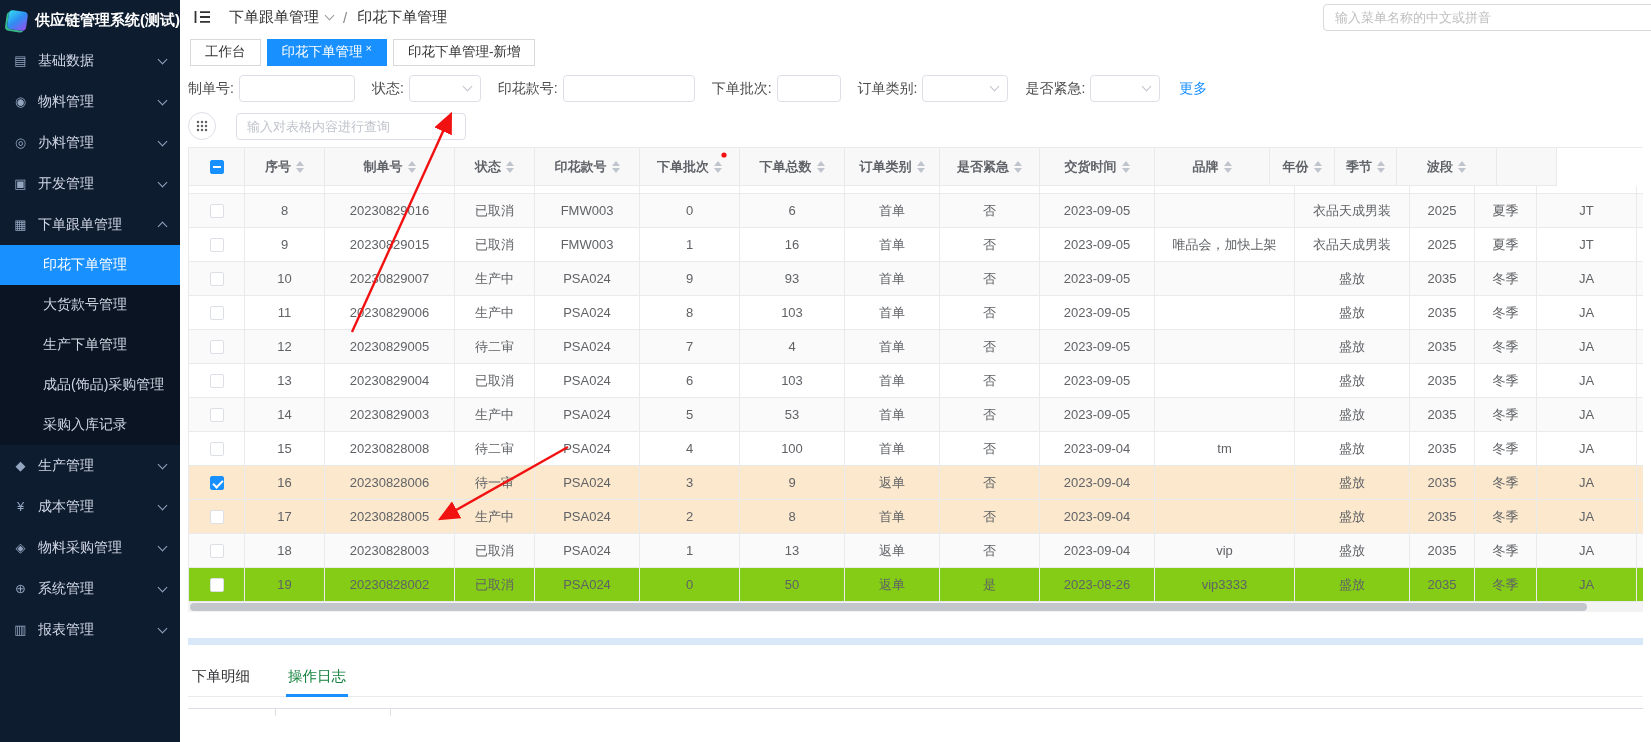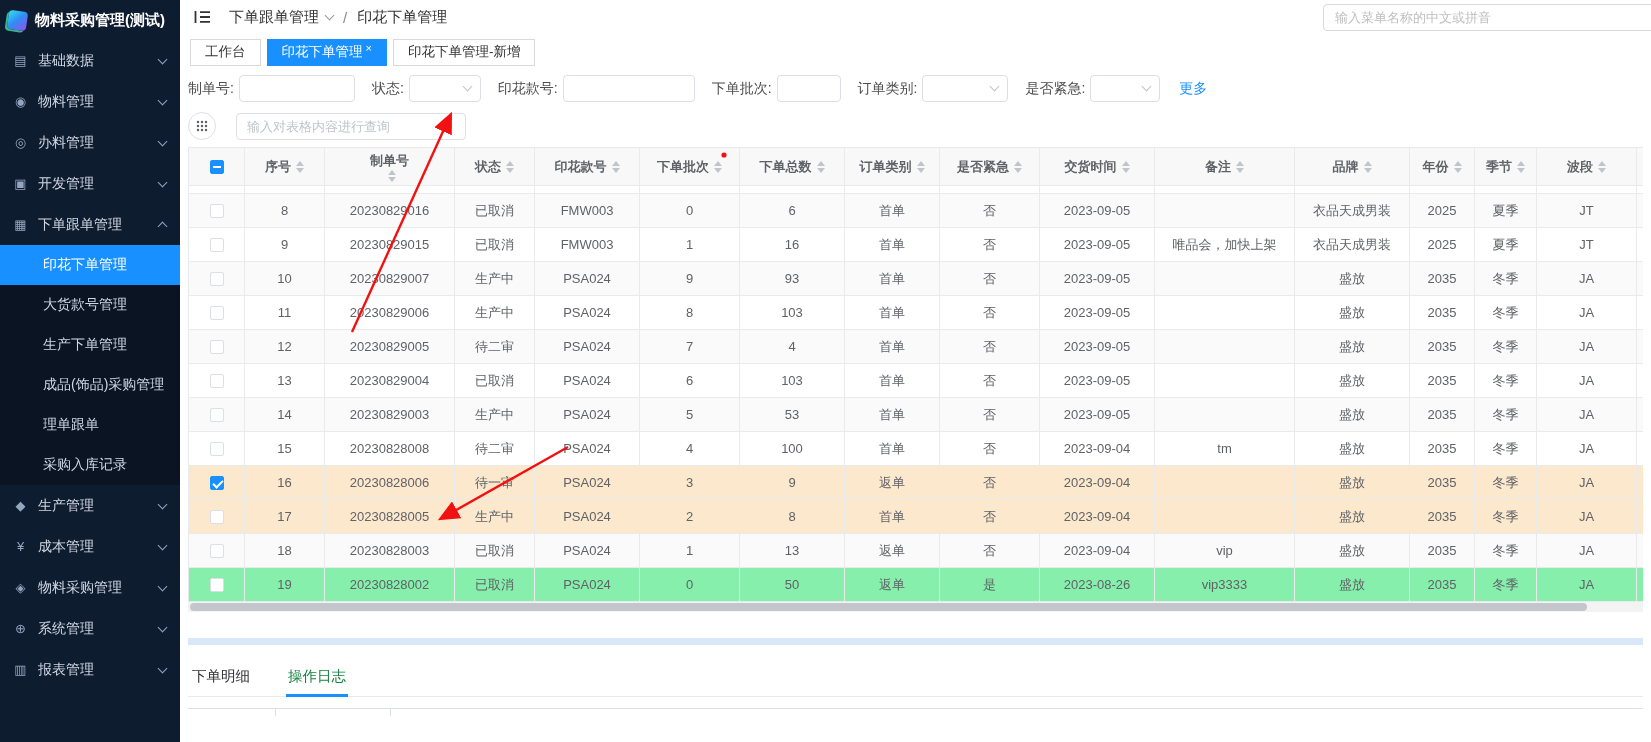--- a/index.html
+++ b/index.html
@@ -62,21 +62,21 @@
 
 .vtable{margin-top:7px;width:1455px;overflow:hidden;border-top:1px solid #e8eaec;border-left:1px solid #e8eaec;font-size:13px;color:#606266}
 .tr{display:flex;width:1508px}
 .td{border-right:1px solid #e8eaec;border-bottom:1px solid #e8eaec;display:flex;align-items:center;
   justify-content:center;height:34px;overflow:hidden;white-space:nowrap;flex-shrink:0}
 .thead .td{height:38px;background:#f8f8f9;color:#5f6368;font-weight:bold}
 .col-check{width:56px}
 .sliver .td{height:8px}
 .stripe .td{background:#fafafa}
 .hl-cream .td{background:#fbe8cd}
-.hl-pink .td{background:#86efac}
+.hl-pink .td{background:#84cc16}
 .sort{display:inline-flex;flex-direction:column;margin-left:5px;gap:2px;cursor:pointer}
 .car{width:0;height:0;border-left:4px solid transparent;border-right:4px solid transparent}
 .car.up{border-bottom:5px solid #c0c4cc}
 .car.dn{border-top:5px solid #c0c4cc}
 .cb{width:14px;height:14px;border:1px solid #dcdfe6;border-radius:2px;background:#fff;position:relative;cursor:pointer}
 .cb.on,.cb.ind{background:#1890ff;border-color:#1890ff}
 .cb.on::after{content:"";position:absolute;left:4px;top:1px;width:4px;height:8px;border:solid #fff;border-width:0 2px 2px 0;transform:rotate(45deg)}
 .cb.ind::after{content:"";position:absolute;left:2px;top:5px;width:8px;height:2px;background:#fff}
 
 .hscroll{width:1455px;height:10px;background:#f3f3f3;position:relative}
@@ -94,21 +94,21 @@
 
 #anno{position:absolute;left:0;top:0;width:1651px;height:742px;pointer-events:none;z-index:60}
 </style>
 </head>
 <body>
 
 <div id="app">
   <aside class="sidebar">
     <div class="logo">
       <span class="logo-icon"></span>
-      <span>物料采购管理(测试)</span>
+      <span>供应链管理系统(测试)</span>
     </div>
     <nav id="side-nav">
         <div class="s-item">
           <span class="ico">▤</span>
           <span class="lbl">基础数据</span>
           <span class="chev"></span>
         </div>
         <div class="s-item">
           <span class="ico">◉</span>
           <span class="lbl">物料管理</span>
@@ -127,21 +127,20 @@
         <div class="s-item">
           <span class="ico">▦</span>
           <span class="lbl">下单跟单管理</span>
           <span class="chev up"></span>
         </div>
         <div class="s-sub">
           <div class="s-subitem active">印花下单管理</div>
           <div class="s-subitem">大货款号管理</div>
           <div class="s-subitem">生产下单管理</div>
           <div class="s-subitem">成品(饰品)采购管理</div>
-          <div class="s-subitem">理单跟单</div>
           <div class="s-subitem">采购入库记录</div>
         </div>
         <div class="s-item">
           <span class="ico">◆</span>
           <span class="lbl">生产管理</span>
           <span class="chev"></span>
         </div>
         <div class="s-item">
           <span class="ico">¥</span>
           <span class="lbl">成本管理</span>
@@ -232,21 +231,21 @@
             <div class="td col-check">
               <span class="cb ind"></span>
             </div>
             <div class="td th" style="width: 80px;">
               <span>序号</span>
               <span class="sort">
                 <i class="car up"></i>
                 <i class="car dn"></i>
               </span>
             </div>
-            <div class="td th" style="width: 130px; flex-direction: column;">
+            <div class="td th" style="width: 130px;">
               <span>制单号</span>
               <span class="sort">
                 <i class="car up"></i>
                 <i class="car dn"></i>
               </span>
             </div>
             <div class="td th" style="width: 80px;">
               <span>状态</span>
               <span class="sort">
                 <i class="car up"></i>
@@ -283,27 +282,20 @@
             </div>
             <div class="td th" style="width: 100px;">
               <span>是否紧急</span>
               <span class="sort">
                 <i class="car up"></i>
                 <i class="car dn"></i>
               </span>
             </div>
             <div class="td th" style="width: 115px; align-items: center;">
               <span>交货时间</span>
-              <span class="sort">
-                <i class="car up"></i>
-                <i class="car dn"></i>
-              </span>
-            </div>
-            <div class="td th" style="width: 140px;">
-              <span>备注</span>
               <span class="sort">
                 <i class="car up"></i>
                 <i class="car dn"></i>
               </span>
             </div>
             <div class="td th" style="width: 115px;">
               <span>品牌</span>
               <span class="sort">
                 <i class="car up"></i>
                 <i class="car dn"></i>

